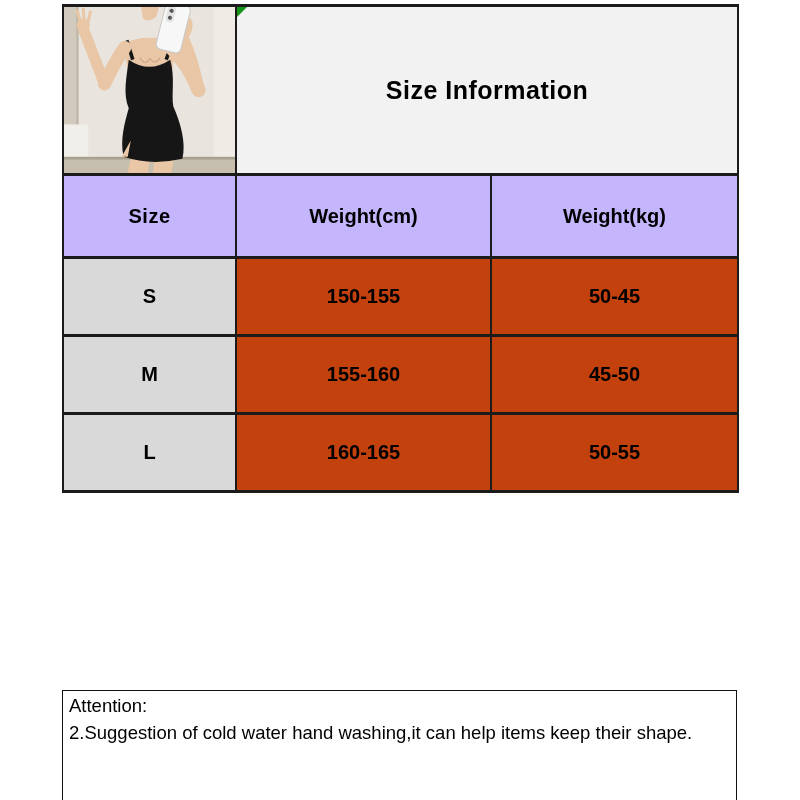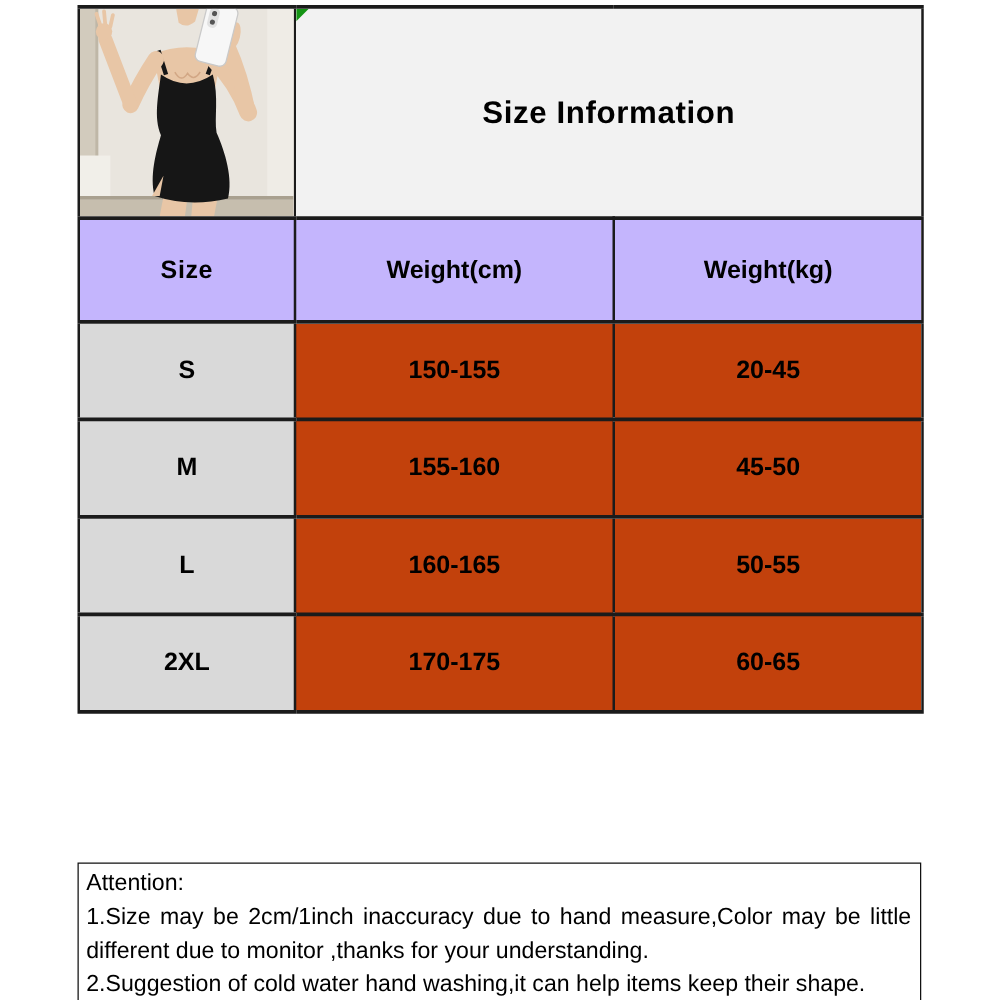--- a/index.html
+++ b/index.html
@@ -110,39 +110,33 @@
       </td>
     </tr>
     <tr class="header-row">
       <td class="size-head">Size</td>
       <td>Weight(cm)</td>
       <td>Weight(kg)</td>
     </tr>
     <tr class="data-row">
       <td class="size-col">S</td>
       <td class="val-col">150-155</td>
-      <td class="val-col">20-45</td>
+      <td class="val-col">50-45</td>
     </tr>
     <tr class="data-row">
       <td class="size-col">M</td>
       <td class="val-col">155-160</td>
       <td class="val-col">45-50</td>
     </tr>
     <tr class="data-row">
       <td class="size-col">L</td>
       <td class="val-col">160-165</td>
       <td class="val-col">50-55</td>
     </tr>
-    <tr class="data-row">
-      <td class="size-col">2XL</td>
-      <td class="val-col">170-175</td>
-      <td class="val-col">60-65</td>
-    </tr>
   </tbody>
     </table>
 
   <div class="attention-box">
     <div class="head">Attention:</div>
-    <div class="note">1.Size may be 2cm/1inch inaccuracy due to hand measure,Color may be little different due to monitor ,thanks for your understanding.</div>
     <div class="note">2.Suggestion of cold water hand washing,it can help items keep their shape.</div>
   </div>
 
 </div>
 
 </body></html>

